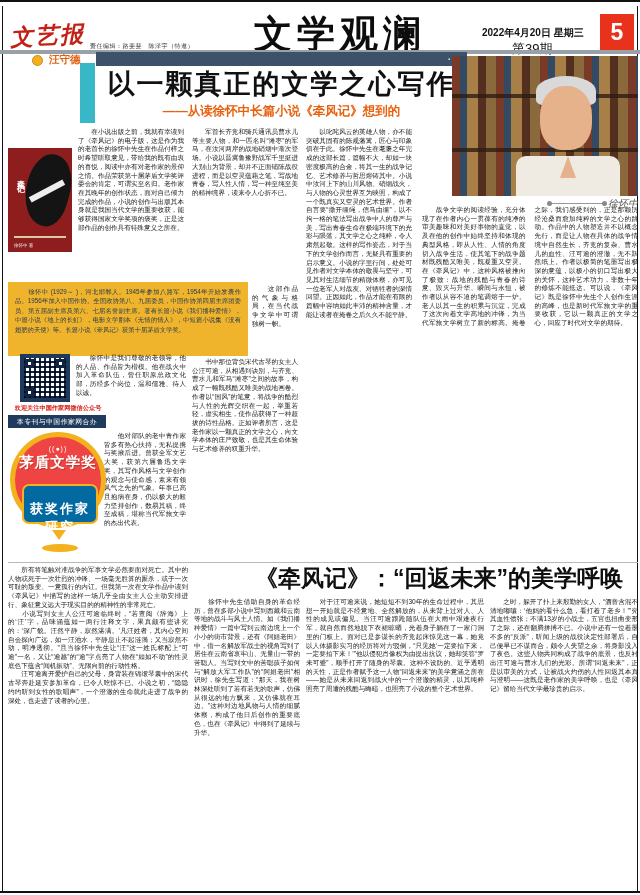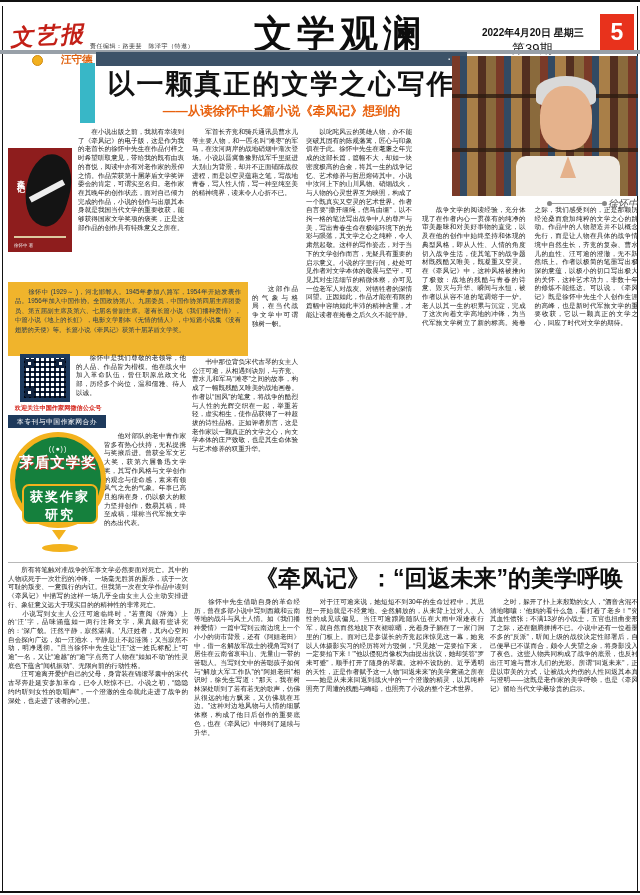--- a/index.html
+++ b/index.html
@@ -18,21 +18,21 @@
     font-family:"DejaVu Serif",serif;font-weight:bold;font-style:italic;
     font-size:23px;transform:rotate(-3deg);letter-spacing:2px;}
   .editors{left:90px;top:42px;font-size:6px;color:#333;letter-spacing:.5px;}
   .pagetitle{left:225px;top:2px;width:230px;height:38px;text-align:center;
     font-family:"DejaVu Serif",serif;font-weight:900;font-size:38px;color:#0d0d0d;letter-spacing:5px;margin-top:7px;}
   .date1{left:482px;top:26px;font-size:10px;font-weight:bold;color:#111;text-align:right;}
   .date2{left:512px;top:40px;font-size:13px;color:#111;}
   .pagenum{left:600px;top:14px;width:34px;height:36px;background:#e8321c;color:#fff;
     font-size:23px;font-weight:bold;text-align:center;line-height:36px;}
   
-  .a1tag{left:32px;top:54px;height:12px;display:flex;align-items:center;gap:18px;}
+  .a1tag{left:32px;top:54px;height:12px;display:flex;align-items:center;gap:6px;}
   .a1tag .dot{width:9px;height:9px;border-radius:50%;background:#f2b01e;border:1px solid #d08a12;}
   .a1tag .lbl{font-size:10.5px;font-weight:bold;color:#e0620f;}
   .ribbon{left:80px;top:63px;width:15px;height:60px;background:#38b7c7;}
   .navybar{left:96px;top:52px;width:371px;height:14px;background:#3c5268;}
   .navybar .dots{position:absolute;right:7px;top:-3px;color:#fff;font-size:12px;letter-spacing:1px;}
   .headline{left:96px;top:66px;width:371px;text-align:center;font-size:27px;font-weight:bold;
     color:#111;letter-spacing:2px;font-family:"DejaVu Sans",sans-serif;}
   .subtitle{left:96px;top:103px;width:371px;text-align:center;font-size:12.5px;font-weight:bold;color:#e8610e;}
   
   .photo{left:452px;top:56px;width:186px;height:140px;overflow:hidden;
@@ -75,27 +75,27 @@
     background-image:repeating-linear-gradient(0deg,#10233f 0 2px,transparent 2px 5px),
                      repeating-linear-gradient(90deg,#10233f 0 2px,transparent 2px 5px);background-blend-mode:multiply;}
   .qr .p{position:absolute;width:9px;height:9px;border:3px solid #10233f;background:#fff;box-sizing:border-box;}
   .qr .tl{left:1px;top:1px;} .qr .tr{right:1px;top:1px;} .qr .bl{left:1px;bottom:1px;}
   .qrcap{left:6px;top:404px;width:104px;text-align:center;font-size:6.2px;font-weight:bold;color:#d5281e;}
   .qrbar{left:8px;top:415px;width:98px;height:13px;background:#1e3a5c;color:#fff;font-size:6.8px;
     text-align:center;line-height:13px;letter-spacing:.5px;}
   
   .badge{left:8px;top:432px;width:104px;height:128px;}
   .badge .circle{position:absolute;left:2px;top:0;width:96px;height:96px;border-radius:50%;
-    border:5px solid #f3b21d;background:#15803d;box-sizing:border-box;text-align:center;}
+    border:5px solid #f3b21d;background:#ef4444;box-sizing:border-box;text-align:center;}
   .badge .icon{margin-top:8px;color:#fff;font-size:7px;letter-spacing:1px;}
   .badge .t{color:#fff;font-size:14.5px;font-weight:bold;letter-spacing:1px;
     text-shadow:1px 1px 0 #c0392b;margin-top:1px;}
-  .badge .bluebox{position:absolute;left:14px;top:52px;width:76px;height:40px;background:#15803d;
+  .badge .bluebox{position:absolute;left:14px;top:52px;width:76px;height:40px;background:#0369a1;
     border:2px solid #f3b21d;border-radius:7px;color:#fff;font-weight:bold;font-size:13px;
-    text-align:center;line-height:1.35;box-sizing:border-box;padding-top:2px;letter-spacing:2px;}
+    text-align:center;line-height:1.35;box-sizing:border-box;padding-top:14px;letter-spacing:2px;}
   .badge .tail{position:absolute;left:44px;top:98px;width:0;height:0;
     border-left:7px solid transparent;border-right:7px solid transparent;border-top:10px solid #f3b21d;}
   .badge .base{position:absolute;left:34px;top:112px;width:36px;height:8px;border-radius:50%;background:#f3b21d;}
   
   .a2title{left:236px;top:563px;width:402px;font-size:23px;font-weight:bold;color:#0f0f0f;letter-spacing:0;margin-left:19px;}
   .a2-c1{left:8px;top:566px;width:180px;height:322px;}
   .a2-c2{left:194px;top:598px;width:106px;height:290px;}
   .a2-c3{left:306px;top:598px;width:178px;height:290px;}
   .a2-c4{left:490px;top:598px;width:148px;height:290px;}
 </style>

